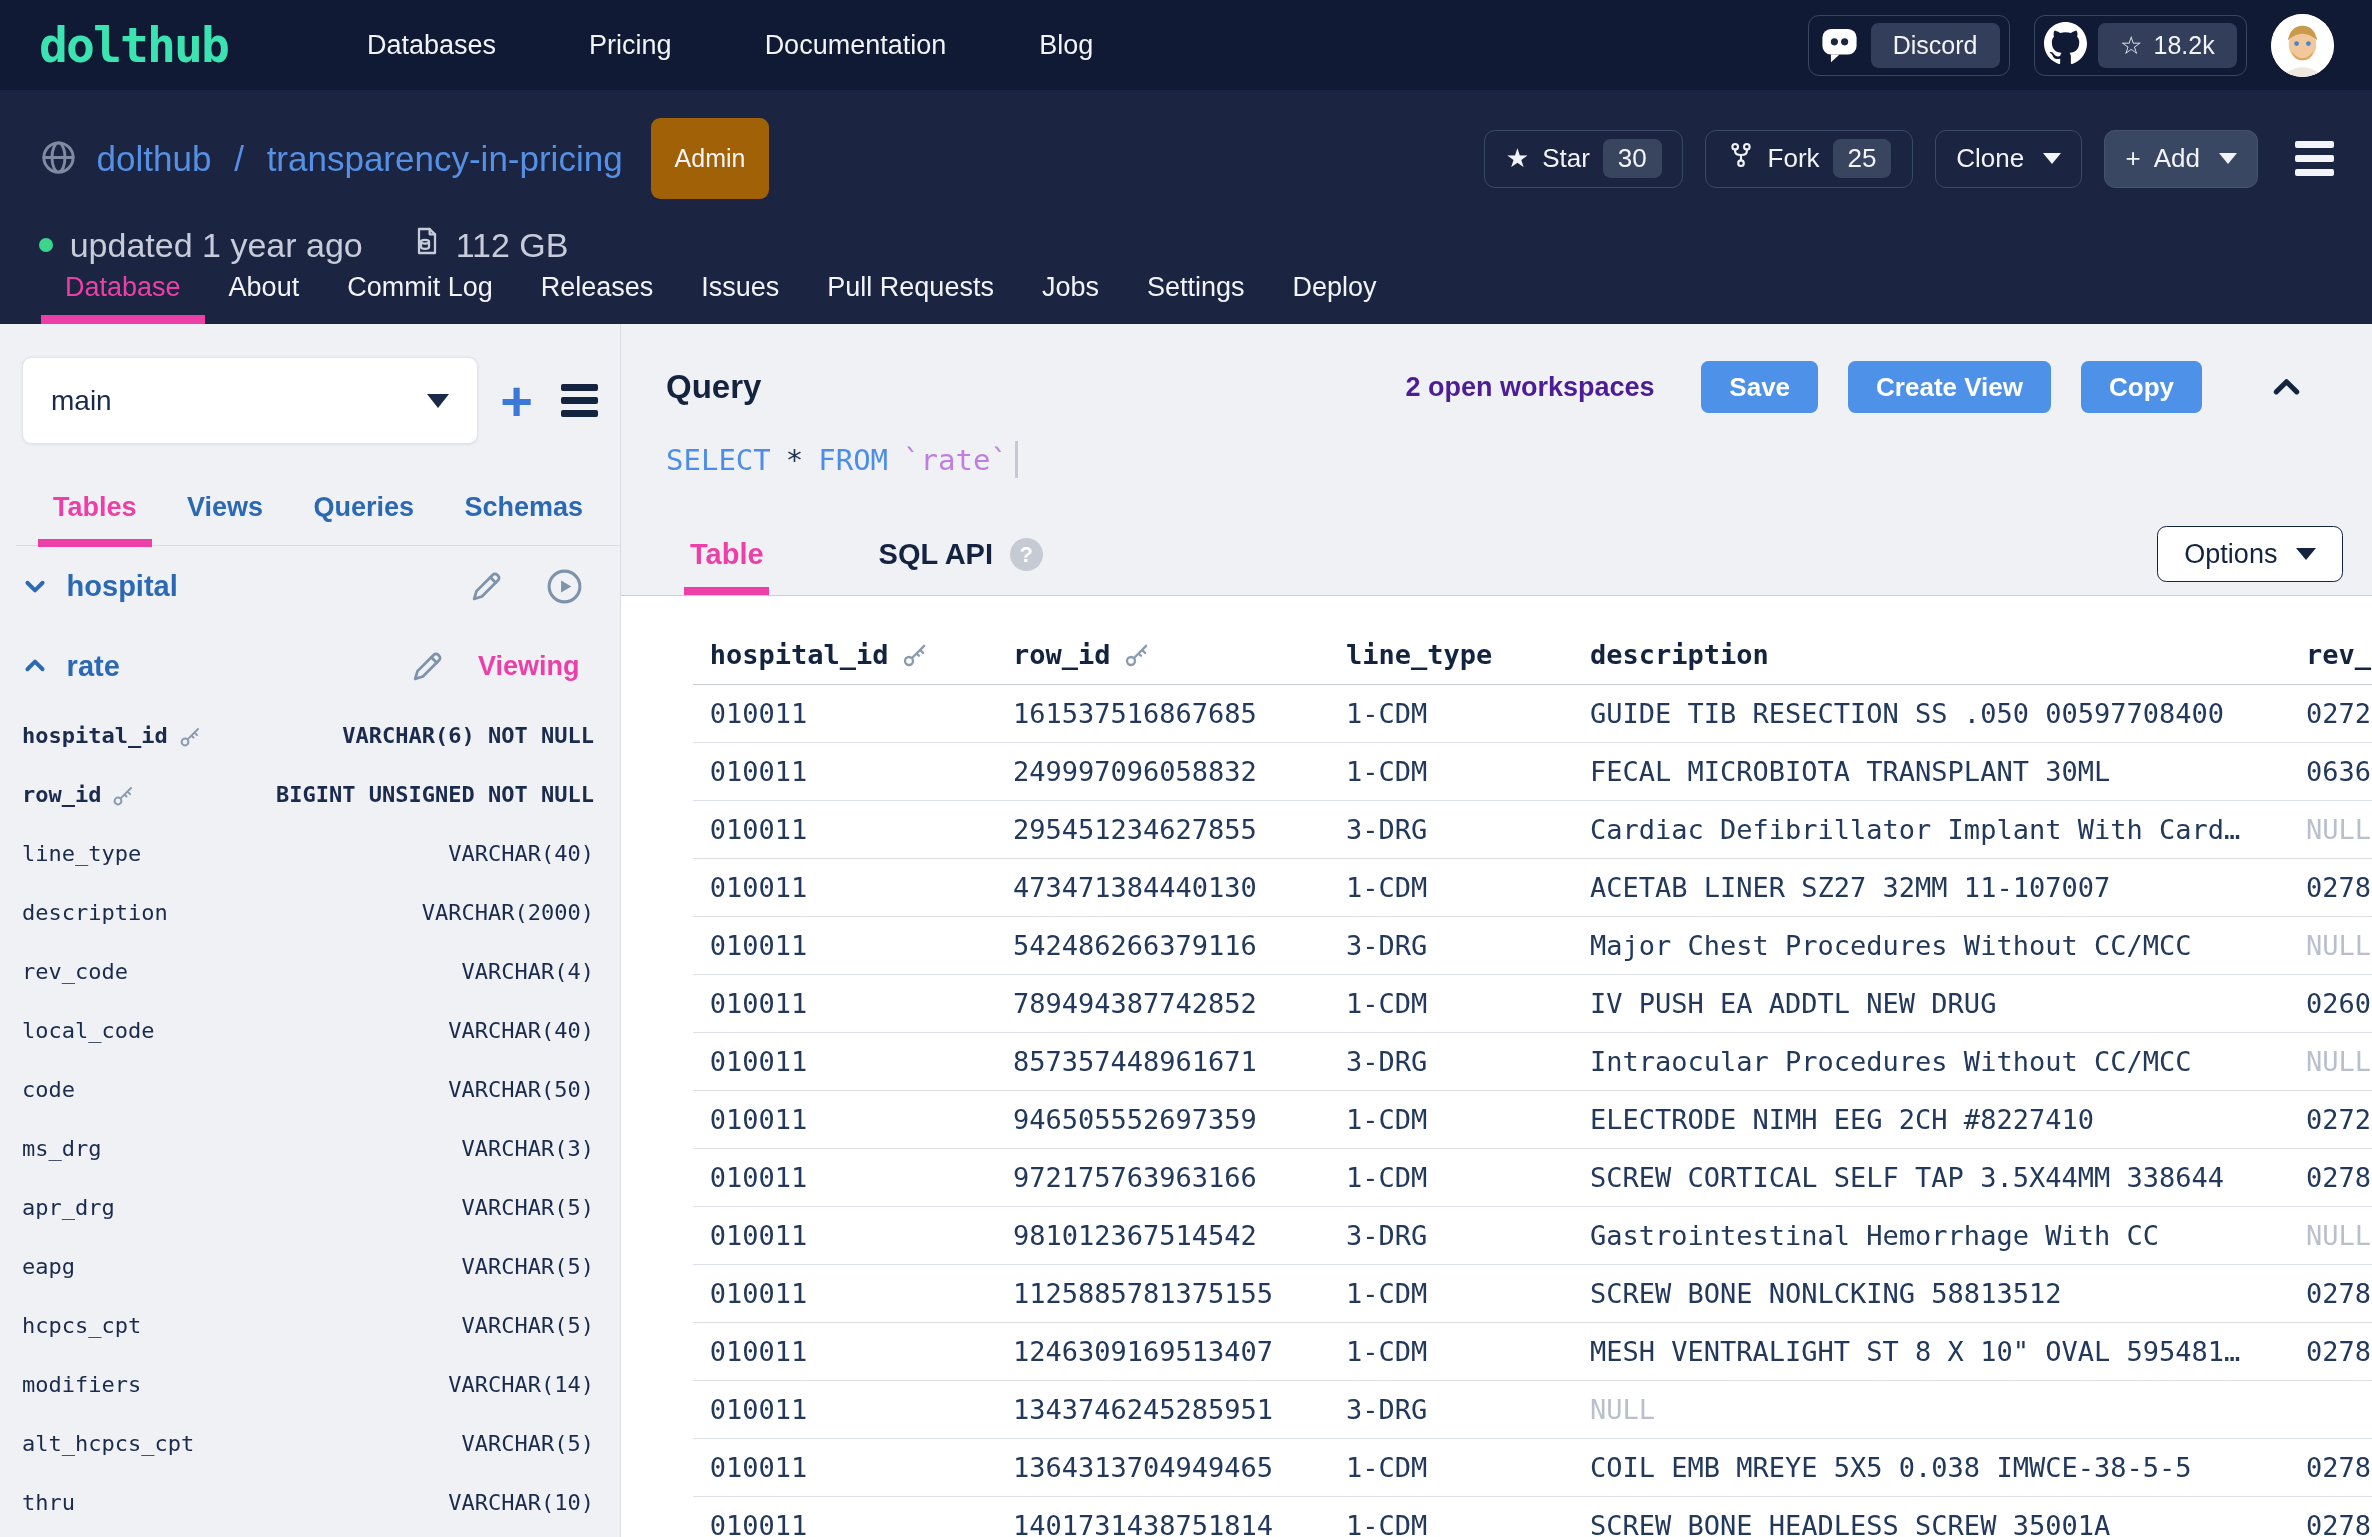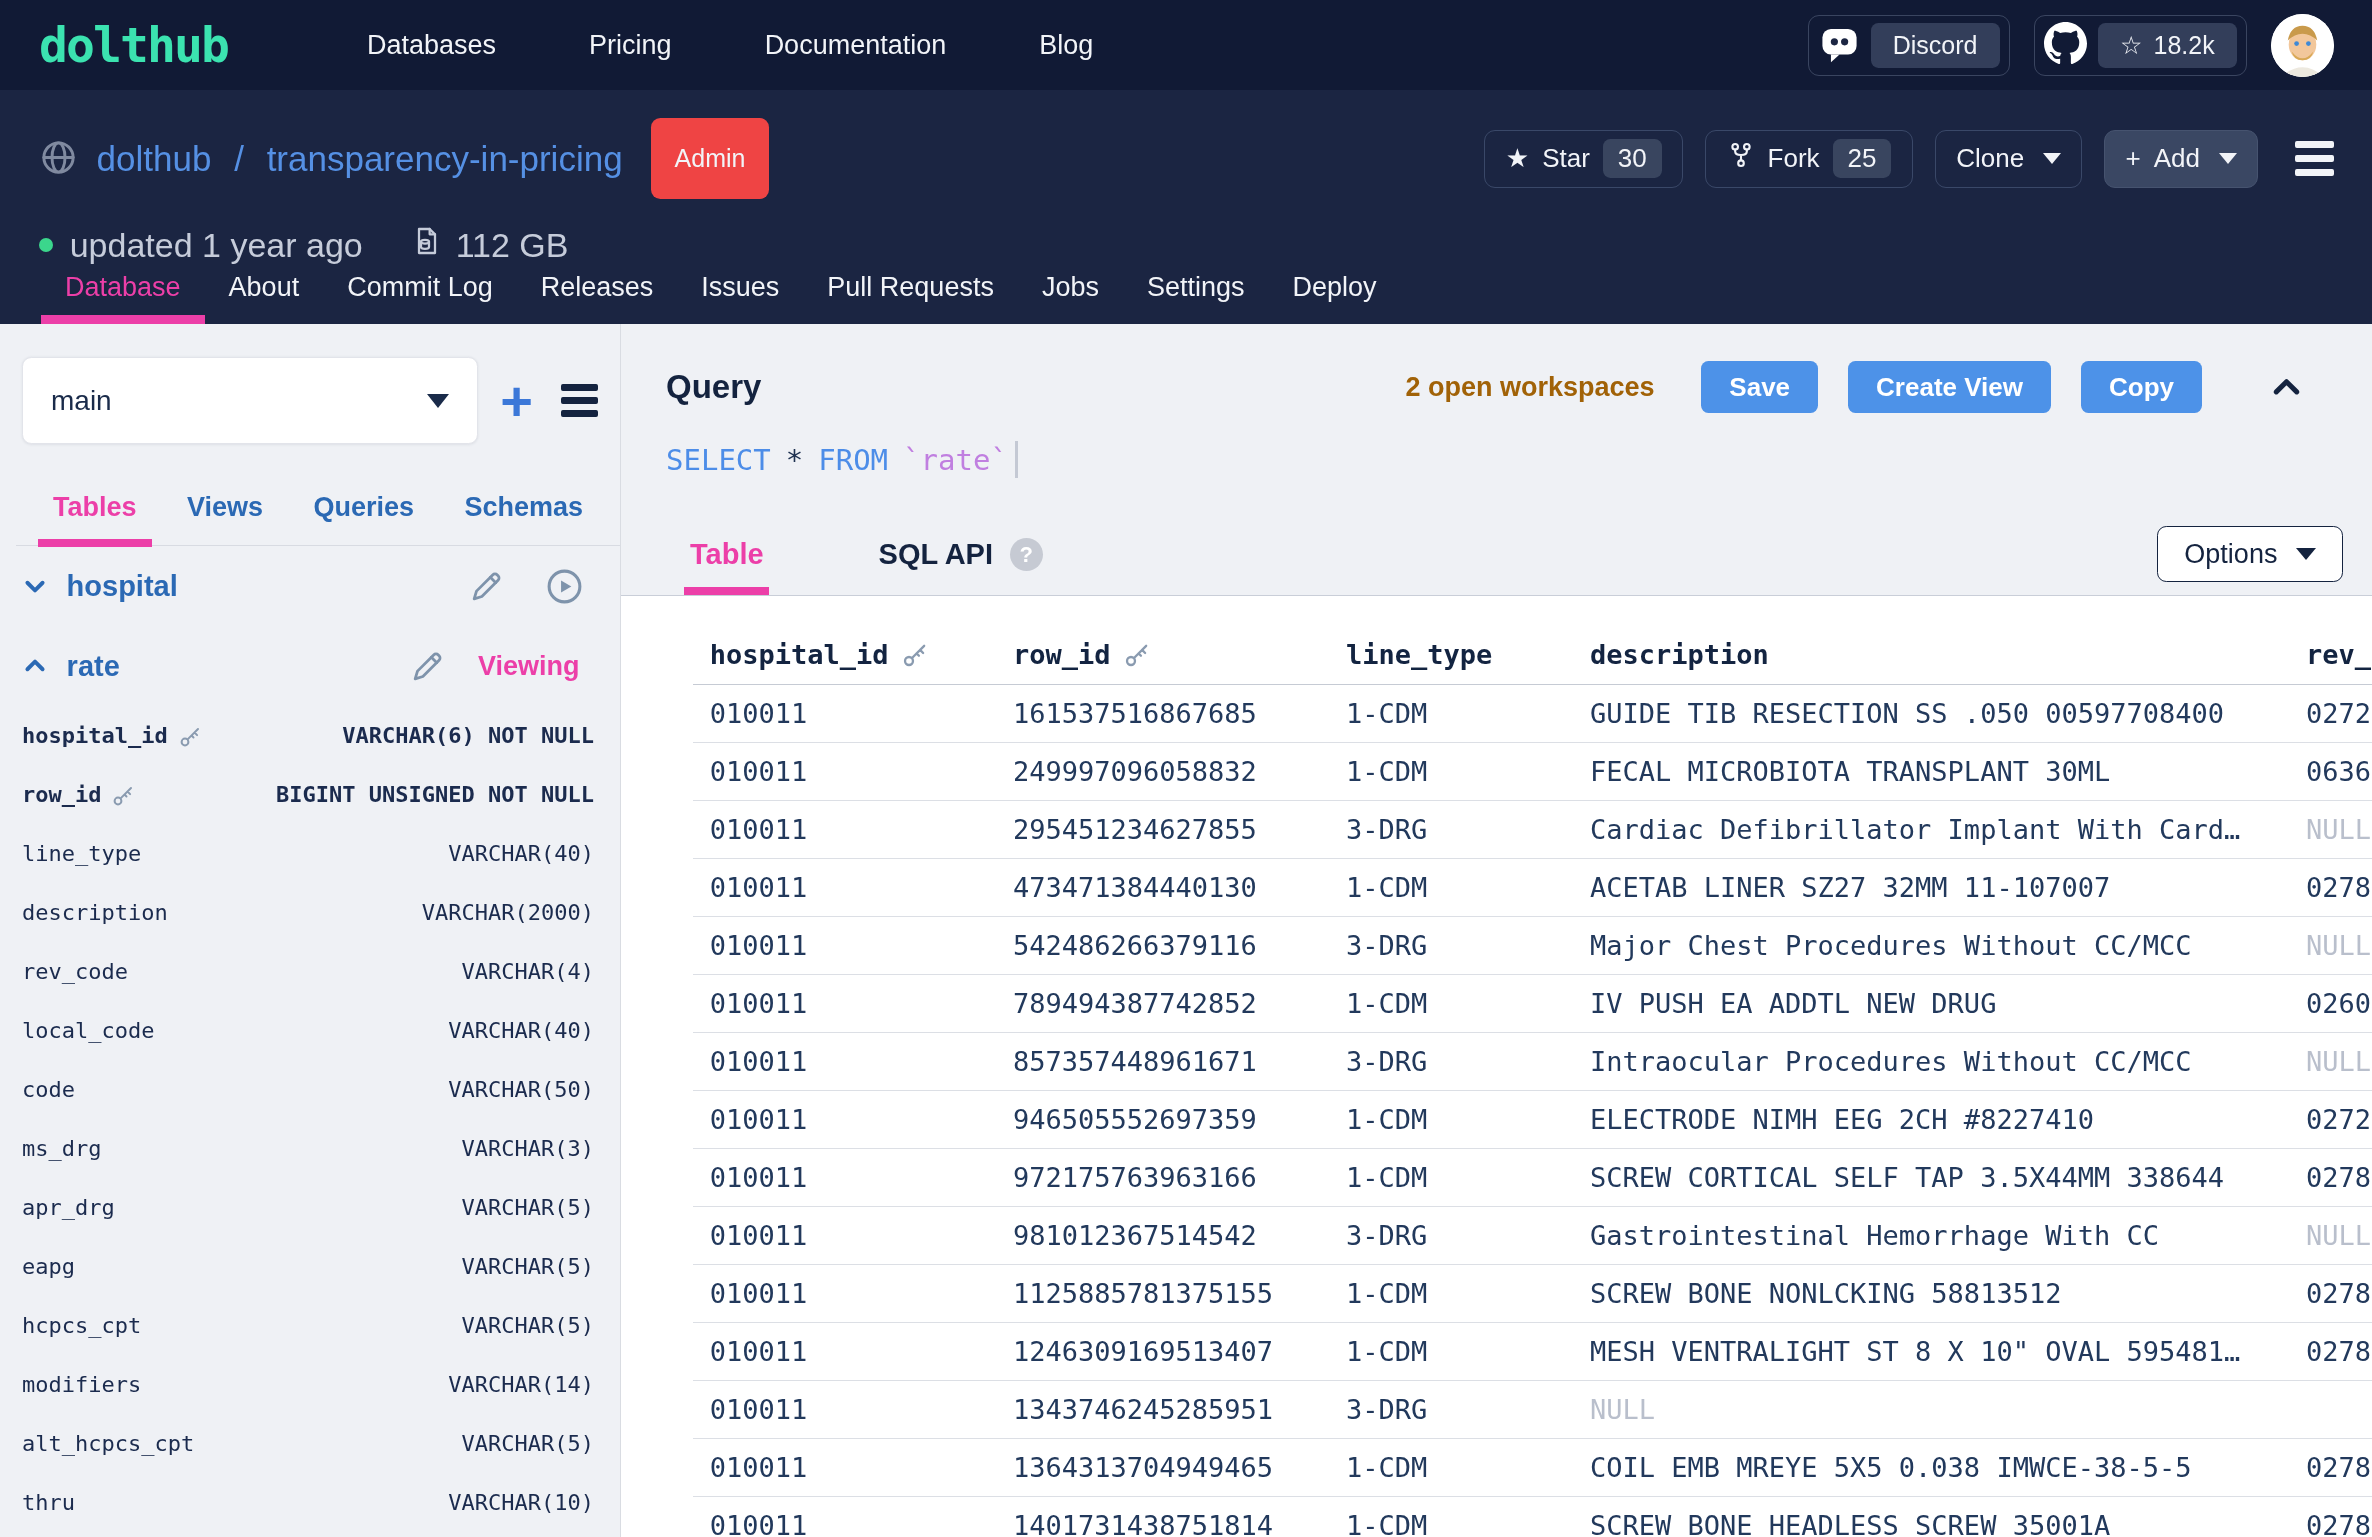--- a/index.html
+++ b/index.html
@@ -31,21 +31,21 @@
   }
   .avatar { width:63px; height:63px; border-radius:50%; overflow:hidden; background:#fff; cursor:pointer; }
 
   
   .repo-header { background:#1B2542; padding:28px 39px 0 39px; height:160px; }
   .repo-row1 { display:flex; align-items:center; }
   .repo-title { margin-left:18.6px; font-size:35px; }
   .repo-title .lnk { color:#5590E4; cursor:pointer; }
   .repo-title .slash { color:#5590E4; margin:0 13px; }
   .admin-badge {
-    margin-left:28px; background:#ef4444; color:#F2F4F8; font-size:25px;
+    margin-left:28px; background:#a16207; color:#F2F4F8; font-size:25px;
     padding:26px 24px; border-radius:9.3px;
   }
   .repo-actions { margin-left:auto; display:flex; align-items:center; gap:22px; }
   .hdr-btn {
     height:58px; border:1.9px solid #3A4868; border-radius:11px; color:#F2F4F8;
     font-size:26px; display:flex; align-items:center; padding:0 20.4px; gap:13px; cursor:pointer;
   }
   .hdr-btn .count { background:#39455F; border-radius:7.4px; padding:3.7px 15px; }
   .hdr-btn.add { background:#3A4763; border-color:#46536F; }
   .tri-down-w { width:0; height:0; border-left:9.3px solid transparent; border-right:9.3px solid transparent; border-top:11px solid #F2F4F8; margin-left:5.6px; }
@@ -114,21 +114,21 @@
   }
   .col-row .cname { display:flex; align-items:center; gap:11px; }
   .col-row.key-col .cname, .col-row.key-col .ctype { font-weight:bold; }
 
   
   .main { flex:1; background:#EFF1F5; overflow:hidden; }
   .query-panel { padding:37px 45px 0 45px; }
   .query-head { display:flex; align-items:center; }
   .query-title { font-size:33px; font-weight:bold; color:#14233F; }
   .query-right { margin-left:auto; display:flex; align-items:center; gap:30px; }
-  .workspaces { color:#a16207; font-weight:600; font-size:27px; margin-right:16.7px; cursor:pointer; }
+  .workspaces { color:#4c1d95; font-weight:600; font-size:27px; margin-right:16.7px; cursor:pointer; }
   .btn-blue {
     background:#4D92E8; color:#fff; font-weight:bold; font-size:26px; height:52px;
     padding:0 28px; border-radius:7.4px; border:none; display:flex; align-items:center; cursor:pointer;
     font-family:"Liberation Sans", sans-serif;
   }
   .collapse { margin-left:37px; margin-right:24px; cursor:pointer; display:flex; }
 
   .sql-row { margin-top:28px; font-family:"DejaVu Sans Mono", monospace; font-size:29px; display:flex; align-items:center; }
   .sql-kw { color:#4D8DE8; }
   .sql-star { color:#1E3150; margin:0 15px; }

